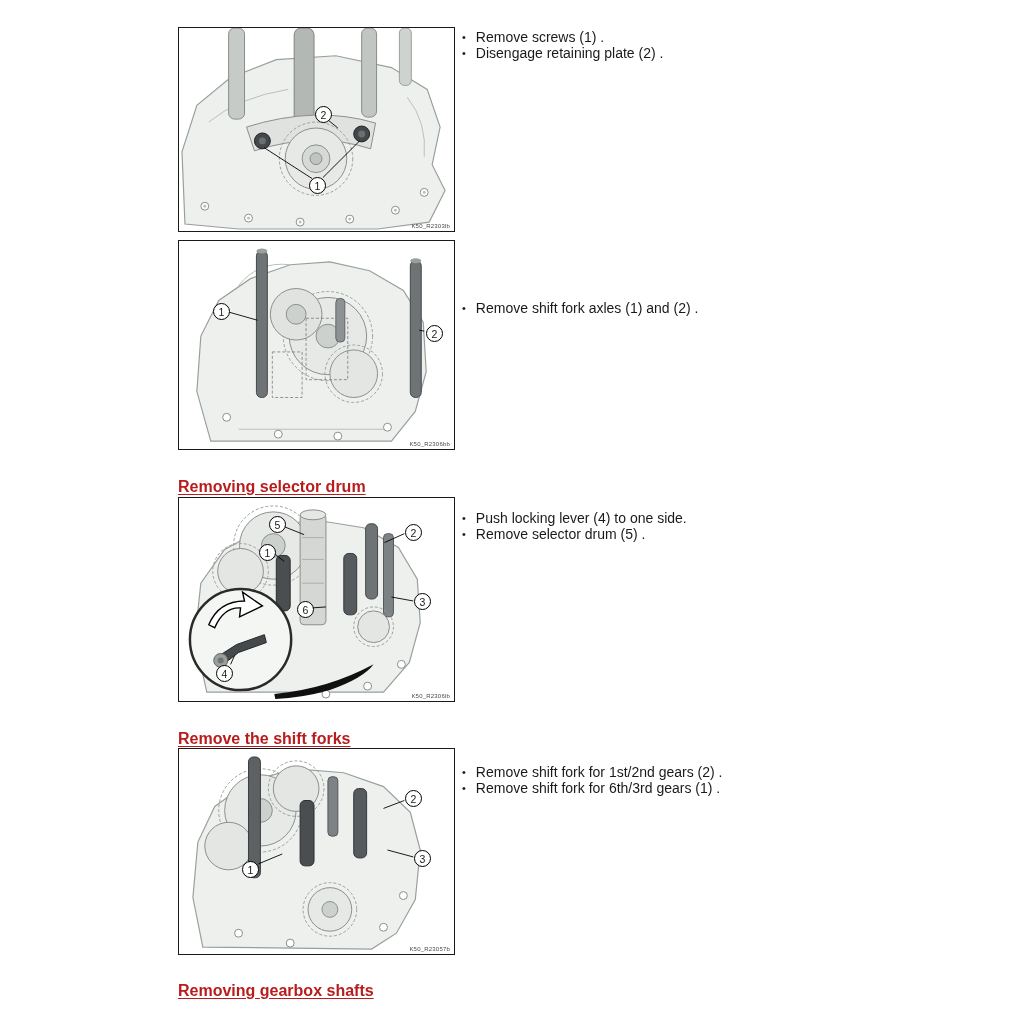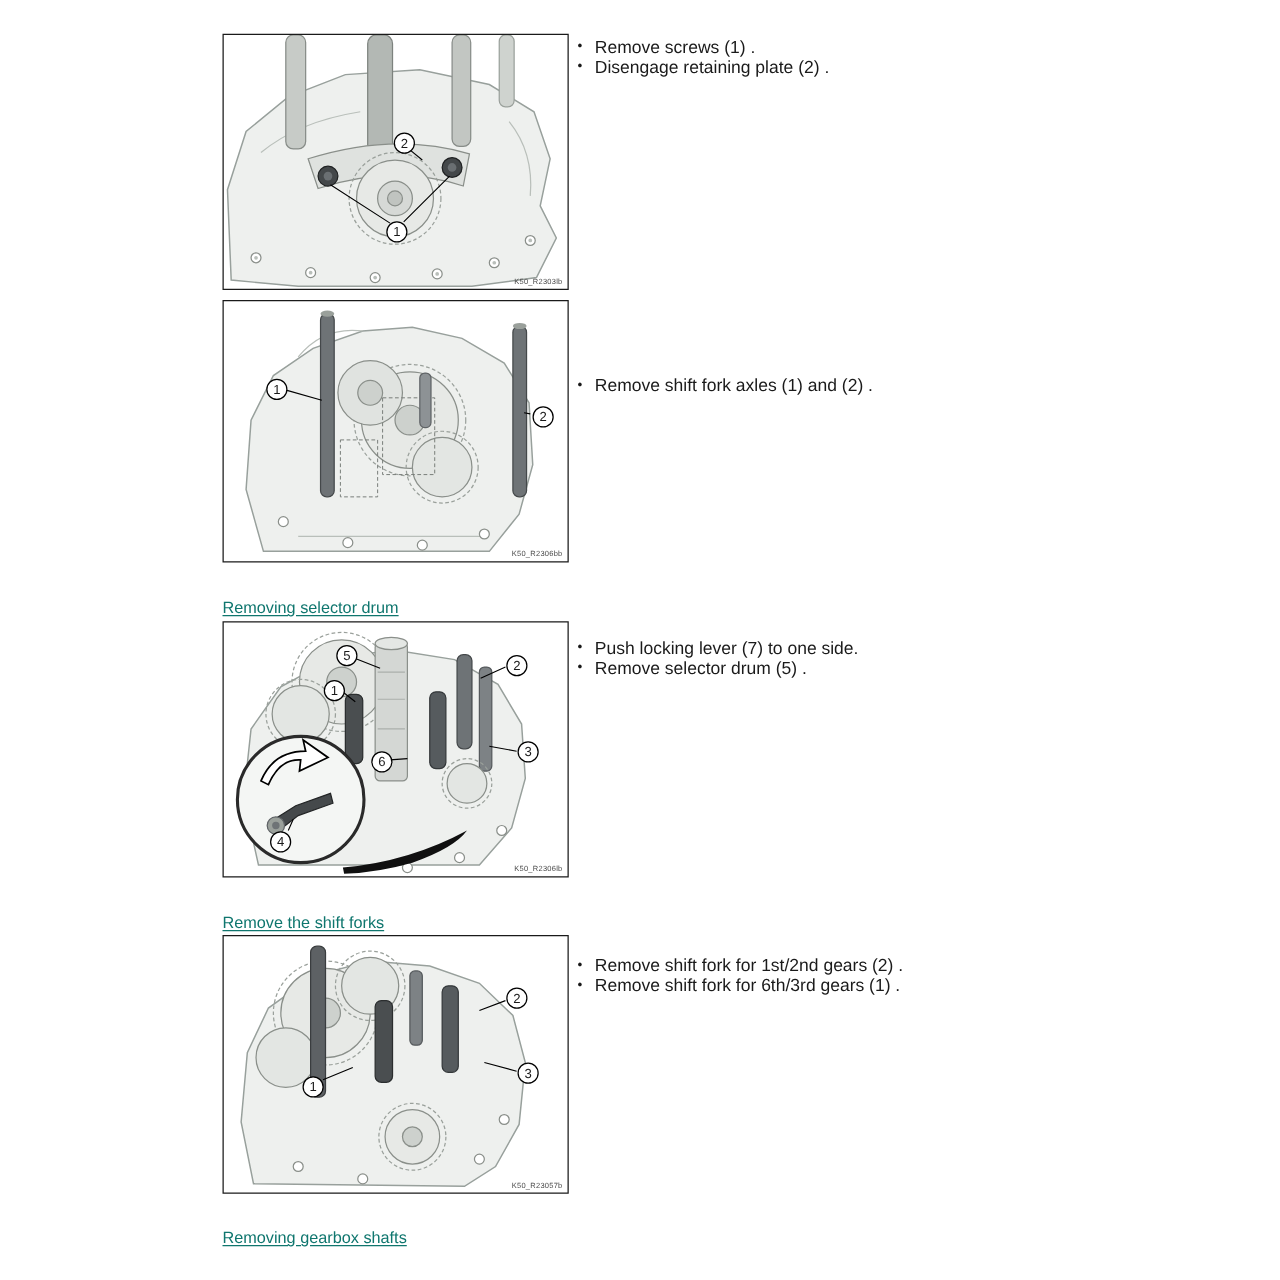--- a/index.html
+++ b/index.html
@@ -11,22 +11,22 @@
   .figure svg { display:block; width:100%; height:100%; }
   .fig-caption { position:absolute; right:4px; bottom:2px; font-size:6px; color:#4a4a4a; letter-spacing:.2px; }
 
   .callout { position:absolute; width:17px; height:17px; border:1.3px solid #000; border-radius:50%;
              background:#fff; font-size:10.5px; display:flex; align-items:center; justify-content:center; }
 
   .steps { position:absolute; left:462px; width:430px; list-style:none; }
   .steps li { display:flex; font-size:14px; line-height:16px; }
   .steps li::before { content:"\2022"; margin-right:10px; font-size:11px; line-height:16px; }
 
-  .heading { position:absolute; left:178px; font-size:13px; font-weight:400;
-             text-decoration:underline; text-underline-offset:2px; color:#0f766e; }
+  .heading { position:absolute; left:178px; font-size:16px; font-weight:700;
+             text-decoration:underline; text-underline-offset:2px; color:#b91c1c; }
 </style>
 </head>
 <body>
 
 <div class="page">
 
   <figure class="figure" style="top:27px; height:205px;">
     <svg viewBox="0 0 277 205" preserveAspectRatio="none">
       <path d="M6,198 L3,125 L18,78 L52,50 L98,32 L158,28 L214,40 L250,62 L263,100 L255,138 L268,164 L252,196 L200,203 L60,203 Z" fill="#eef0ee" stroke="#98a09c" stroke-width="1.2"></path>
       <path d="M30,95 Q60,70 110,62" fill="none" stroke="#b9bfba" stroke-width="1"></path>
@@ -149,21 +149,21 @@
     <div class="callout" style="left:90px; top:18px;">5</div>
     <div class="callout" style="left:226px; top:26px;">2</div>
     <div class="callout" style="left:80px; top:46px;">1</div>
     <div class="callout" style="left:235px; top:95px;">3</div>
     <div class="callout" style="left:118px; top:103px;">6</div>
     <div class="callout" style="left:37px; top:167px;">4</div>
     <figcaption class="fig-caption">K50_R2306lb</figcaption>
   </figure>
 
   <ul class="steps" style="top:510px;">
-    <li>Push locking lever (7) to one side.</li>
+    <li>Push locking lever (4) to one side.</li>
     <li>Remove selector drum (5) .</li>
   </ul>
 
   <h2 class="heading" style="top:730px;text-align:right;">Remove the shift forks</h2>
 
   <figure class="figure" style="top:748px; height:207px;">
     <svg viewBox="0 0 277 207" preserveAspectRatio="none">
       <path d="M24,200 L14,150 L19,94 L36,58 L72,32 L118,20 L166,24 L206,38 L233,64 L243,102 L238,152 L219,186 L194,202 Z" fill="#eef0ee" stroke="#98a09c" stroke-width="1.2"></path>
       <circle cx="82" cy="62" r="42" fill="none" stroke="#9aa09b" stroke-dasharray="3 2"></circle>
       <circle cx="82" cy="62" r="36" fill="#e7e9e6" stroke="#8a8f8a"></circle>

